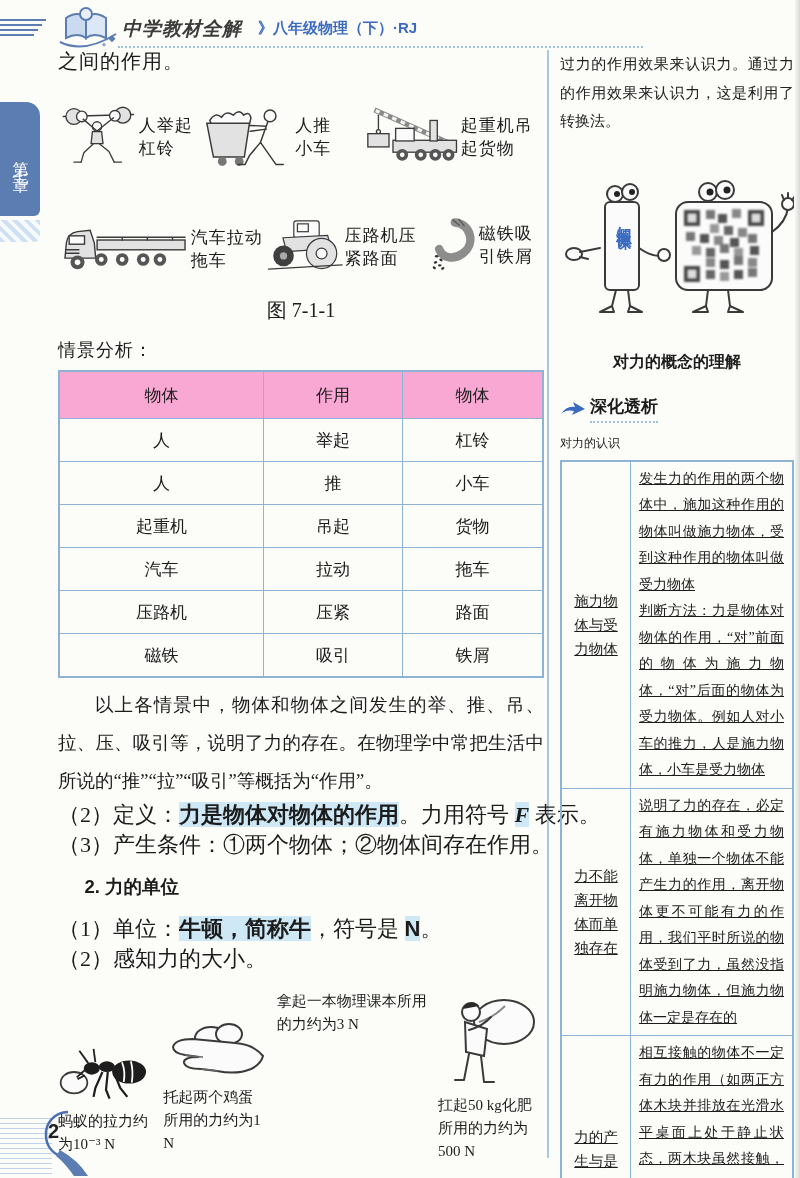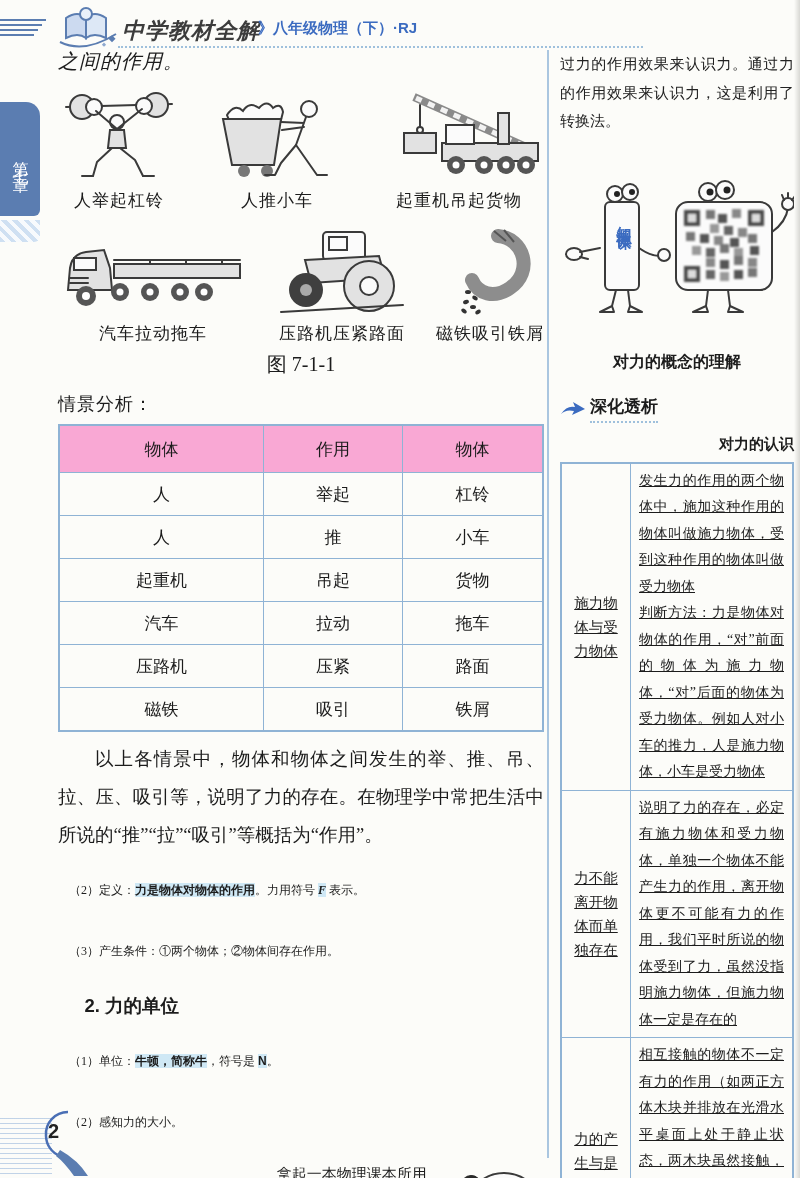--- a/index.html
+++ b/index.html
@@ -5,65 +5,65 @@
   html,body{margin:0;padding:0;}
   body{
     width:800px;height:1178px;position:relative;overflow:hidden;
     background:#fcfcf9;color:#1c1c1c;
     font-family:"Liberation Serif","DejaVu Serif",serif;
   }
   
   .hdr{position:absolute;left:0;top:6px;width:700px;height:40px;}
   .hdr-lines{position:absolute;left:0;top:12px;}
   .hdr-logo{position:absolute;left:46px;top:0px;}
-  .hdr-brand{position:absolute;left:122px;top:10px;font-size:22px;font-weight:bold;font-style:italic;color:#3c3c3c;letter-spacing:1px;}
+  .hdr-brand{position:absolute;left:122px;top:10px;font-size:19px;font-weight:bold;font-style:italic;color:#3c3c3c;letter-spacing:1px;}
   .hdr-sub{position:absolute;left:258px;top:13px;font-size:15px;font-weight:bold;color:#3b6bc0;font-family:"Liberation Sans",sans-serif;}
   .hdr-rule{position:absolute;left:118px;top:40px;width:525px;border-bottom:2px dotted #9fc0dc;}
   
   .chapter-tab{position:absolute;left:0;top:102px;width:40px;height:114px;background:#5b7db1;
     border-radius:0 14px 6px 0;display:flex;align-items:center;justify-content:center;}
   .chapter-tab span{writing-mode:vertical-rl;color:#fff;font-size:16px;letter-spacing:7px;font-family:"Liberation Sans",sans-serif;}
   .chapter-hatch{position:absolute;left:0;top:220px;width:40px;height:22px;
     background:repeating-linear-gradient(45deg,#cfe0f2 0 4px,#f7fafd 4px 8px);border-radius:0 0 6px 0;}
   
   .vdivider{position:absolute;left:547px;top:50px;width:2px;height:1108px;background:#aac6e0;}
   .edge{position:absolute;right:0;top:0;width:6px;height:1178px;background:linear-gradient(to left,#d8d8d4,rgba(216,216,212,0));}
   .main-col{position:absolute;left:58px;top:48px;width:486px;}
   .right-col{position:absolute;left:560px;top:50px;width:234px;}
   
-  .lead{font-size:20px;letter-spacing:1px;font-style:italic;}
+  .lead{font-size:20px;letter-spacing:1px;}
   .figrow{display:flex;justify-content:space-between;align-items:flex-end;margin-top:10px;}
-  .figitem{display:flex;flex-direction:column;align-items:center;}
+  .figitem{display:flex;align-items:center;}
   .figlabel{font-size:17px;margin-top:4px;letter-spacing:1px;}
   .figcap{text-align:center;font-size:20px;margin-top:6px;}
   .analysis{font-size:18px;margin-top:14px;letter-spacing:1px;}
   table.scene{border-collapse:collapse;width:100%;margin-top:8px;}
   table.scene td{border:1px solid #8fb3d5;text-align:center;font-size:17px;height:40px;}
   table.scene{border:2px solid #8fb3d5;}
   table.scene tr.head td{background:#f9a8d4;height:44px;}
   .para{font-size:18.5px;line-height:38px;text-align:justify;margin:0;}
   .para.indent{text-indent:2em;margin-top:8px;}
-  .pline{font-size:12px;line-height:50px;white-space:nowrap;margin:11px;}
+  .pline{font-size:22px;line-height:30px;white-space:nowrap;margin:0;}
   .hl{font-weight:bold;background:#cfe8f5;font-family:"Liberation Sans",sans-serif;}
   .sym{font-style:italic;font-weight:bold;background:#cfe8f5;}
   .h2{font-size:18.5px;line-height:38px;font-weight:bold;font-family:"Liberation Sans",sans-serif;margin:8px;text-indent:1em;}
   .fig2row{display:flex;justify-content:space-between;align-items:flex-start;margin-top:14px;}
   .fig2item{display:flex;flex-direction:column;}
   .fig2img{display:flex;align-items:flex-end;justify-content:center;height:120px;}
   .fig2cap{font-size:15px;line-height:23px;margin-top:2px;}
   
   .r-intro{font-size:15px;line-height:28.5px;text-align:justify;color:#222;margin:0;}
   .qr-wrap{position:relative;margin-top:26px;height:188px;}
   .qr-sign-text{position:absolute;left:47px;top:52px;width:26px;writing-mode:vertical-rl;
     color:#3b6bc0;font-size:15px;font-weight:bold;letter-spacing:3px;font-family:"Liberation Sans",sans-serif;}
   .qr-cap{text-align:center;font-size:16px;font-weight:bold;font-family:"Liberation Sans",sans-serif;margin-top:2px;}
   .sect{display:flex;align-items:center;margin-top:22px;}
   .sect-title{font-size:17px;font-weight:bold;font-family:"Liberation Sans",sans-serif;
     border-bottom:2px dotted #9fc0dc;padding-bottom:3px;margin-left:4px;}
-  .concept-title{text-align:right;font-size:15px;font-weight:bold;font-family:"Liberation Sans",sans-serif;margin-top:12px;}
+  .concept-title{text-align:left;font-size:12px;font-weight:normal;font-family:"Liberation Sans",sans-serif;margin-top:12px;}
   table.concept{border-collapse:collapse;width:100%;margin-top:8px;border:2px solid #8fb3d5;}
   table.concept td{border:1px solid #8fb3d5;vertical-align:middle;text-decoration:underline;}
   td.c-head{width:56px;text-align:center;font-size:14.5px;line-height:24px;padding:4px 6px;margin-top:32px;}
   td.c-body{font-size:14px;line-height:26.5px;text-align:justify;padding:4px 8px;}
   td.c-body p{margin:0;}
   
   .foot-hatch{position:absolute;left:0;top:1118px;width:52px;height:60px;
     background:repeating-linear-gradient(180deg,rgba(120,160,210,.45) 0 1px,rgba(255,255,255,0) 1px 5px);}
   .foot-mark{position:absolute;left:30px;top:1108px;}
   .pageno{position:absolute;left:48px;top:1120px;font-size:20px;font-weight:bold;color:#222;

